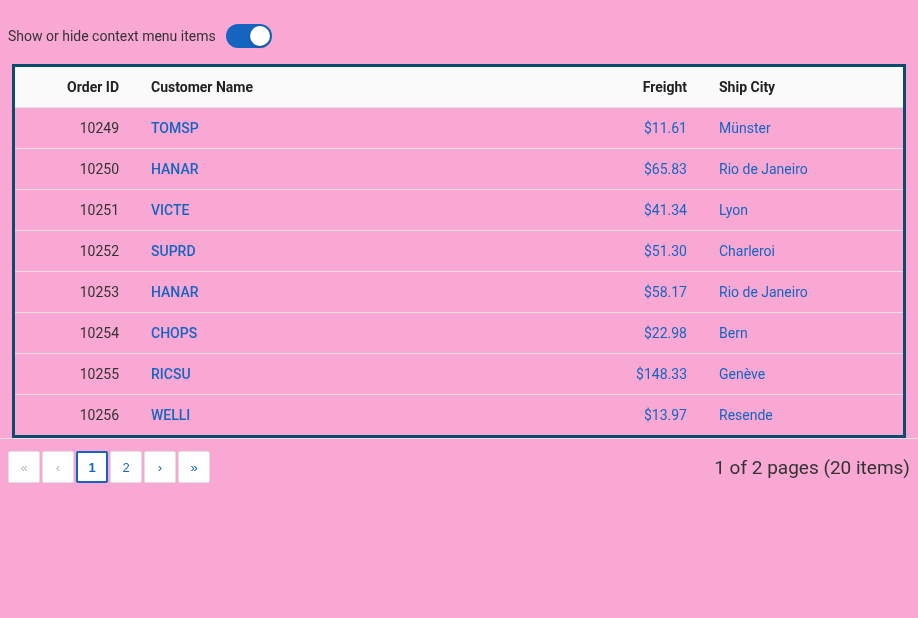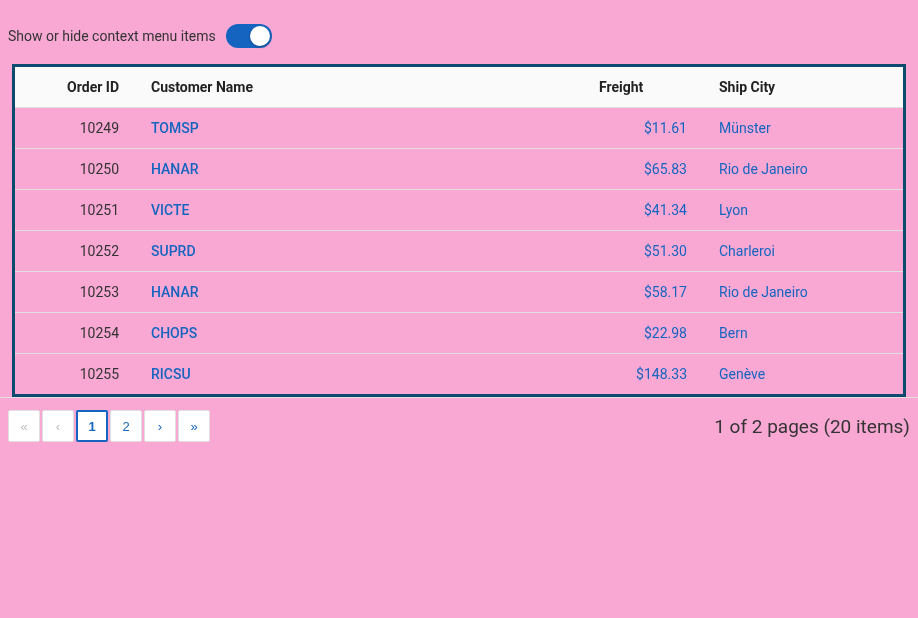--- a/index.html
+++ b/index.html
@@ -117,20 +117,21 @@
       width: 120px;
       text-align: right;
     }
 
     thead th.col-customer {
       width: auto;
     }
 
     thead th.col-freight {
       width: 120px;
+      text-align: right;
     }
 
     thead th.col-shipcity {
       width: 200px;
     }
 
     tbody tr {
       border-bottom: 1px solid #e0e0e0;
     }
 
@@ -271,20 +272,26 @@
               <td class="col-customer">CHOPS</td>
               <td class="col-freight">$22.98</td>
               <td class="col-shipcity">Bern</td>
             </tr>
             <tr>
               <td class="col-orderid">10255</td>
               <td class="col-customer">RICSU</td>
               <td class="col-freight">$148.33</td>
               <td class="col-shipcity">Genève</td>
             </tr>
+            <tr>
+              <td class="col-orderid">10256</td>
+              <td class="col-customer">WELLI</td>
+              <td class="col-freight">$13.97</td>
+              <td class="col-shipcity">Resende</td>
+            </tr>
           </tbody>
       </table>
     </div>
   </div>
 
   <div class="pagination-row">
     <div class="pagination-controls">
       <button class="page-btn disabled">«</button>
       <button class="page-btn disabled">‹</button>
       <button class="page-btn active">1</button>

